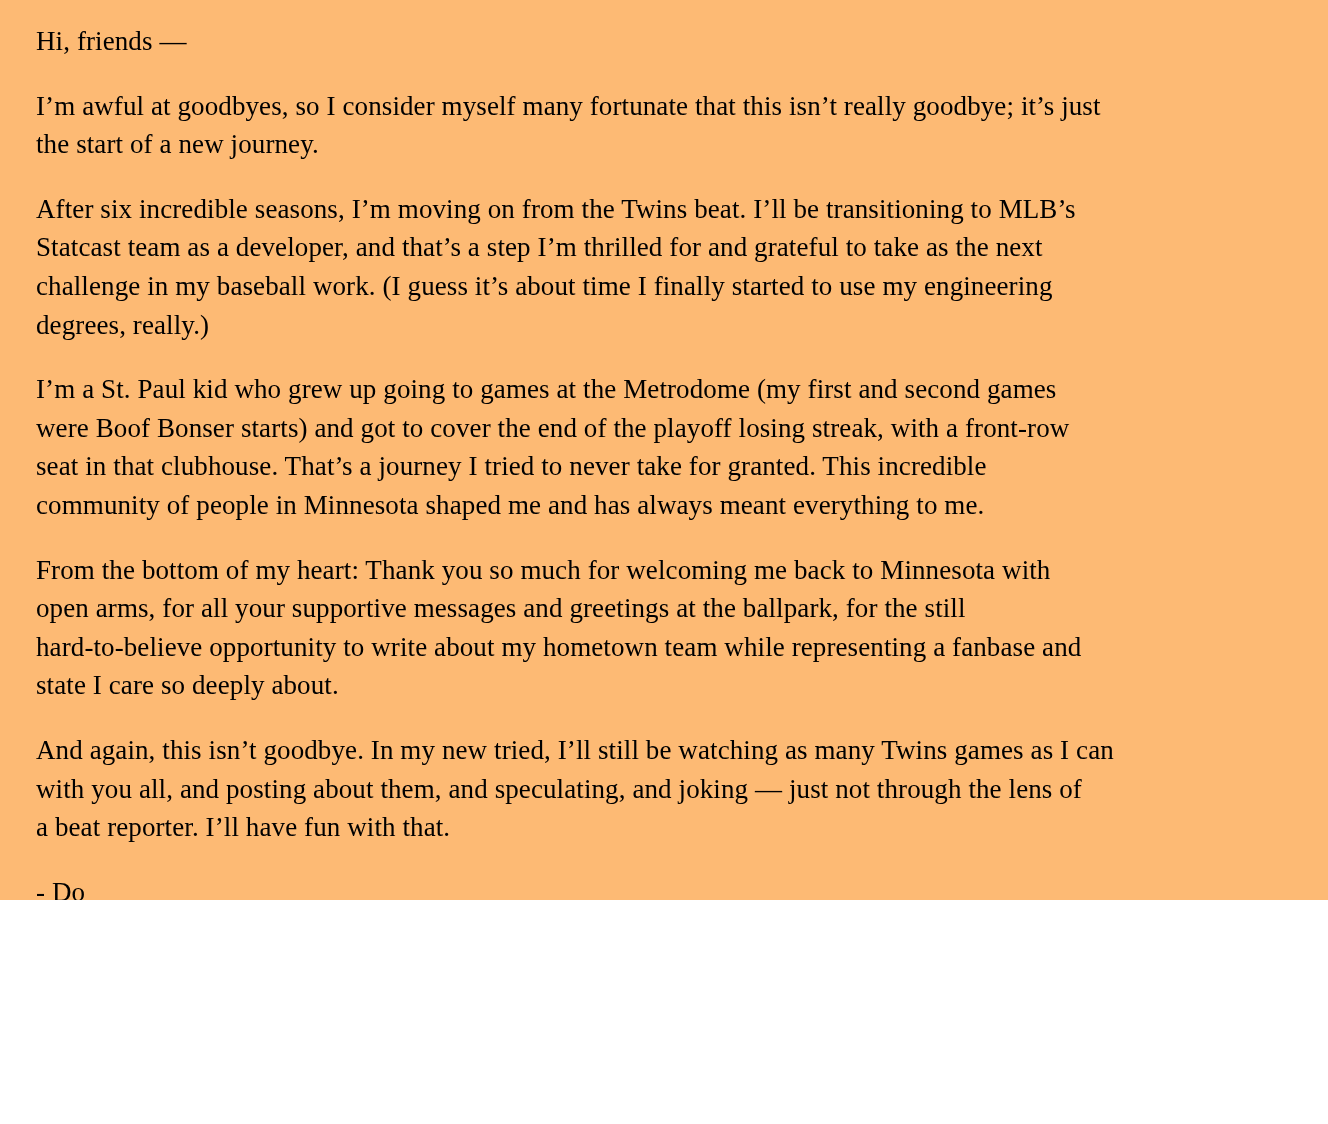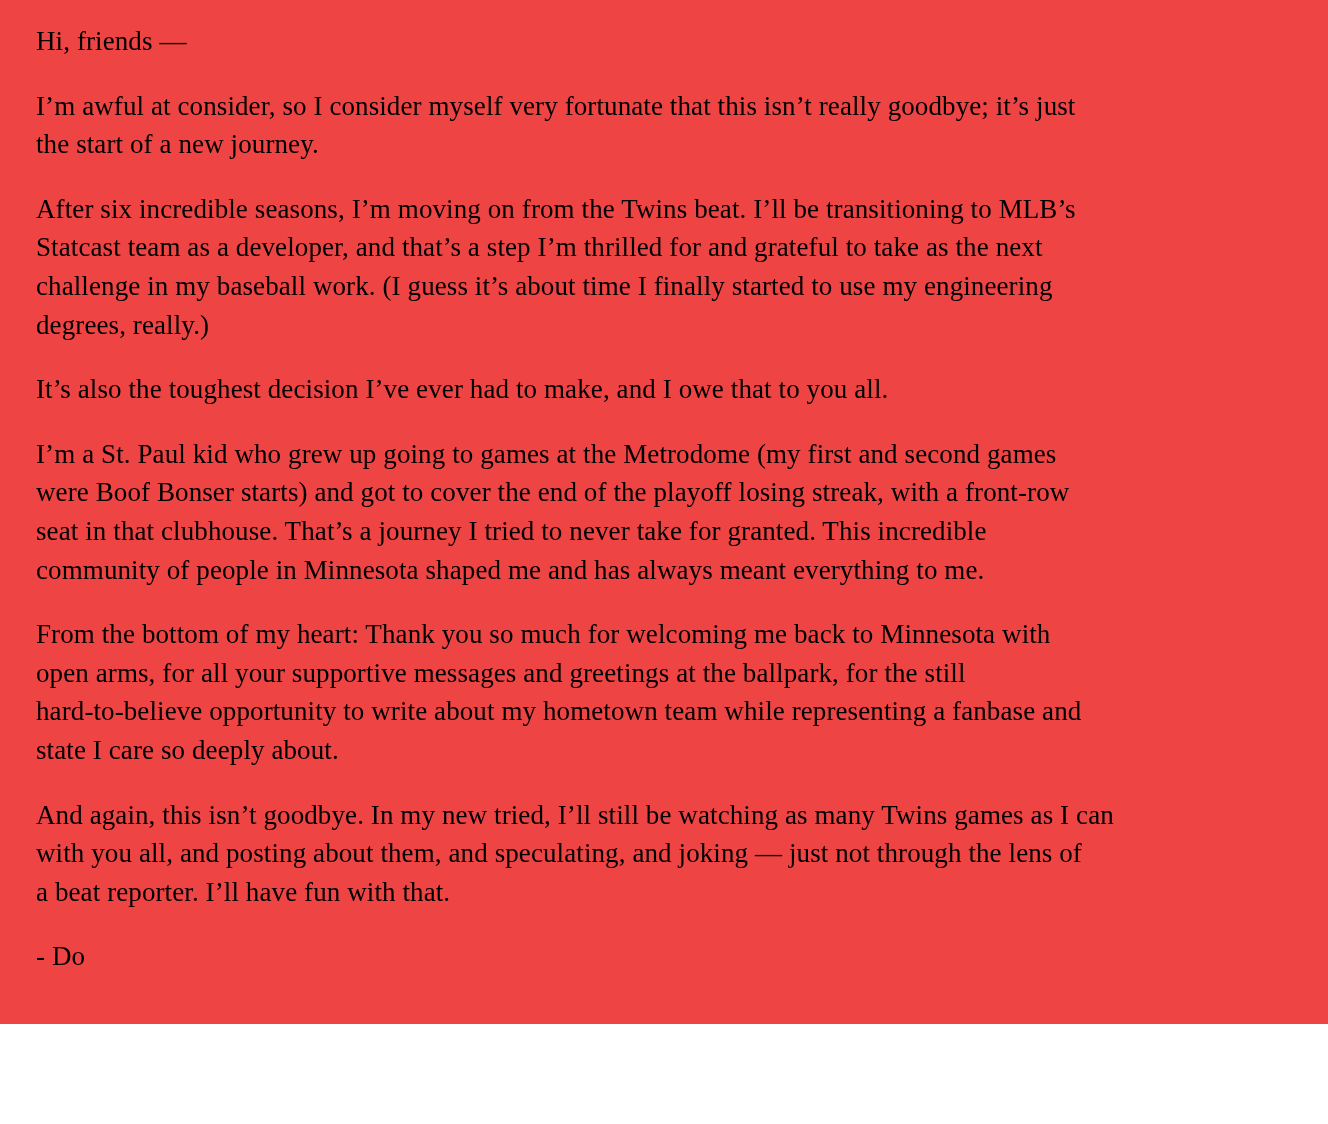--- a/index.html
+++ b/index.html
@@ -2,23 +2,23 @@
 <html><head>
 <meta charset="utf-8">
 <style>
   html, body {
     margin: 0;
     padding: 0;
     background: #ffffff;
   }
   .page {
     width: 1328px;
-    height: 1024px;
+    height: 900px;
     box-sizing: border-box;
-    background: #ef4444;
+    background: #fdba74;
     padding: 22px 36px 45px 36px;
     overflow: hidden;
   }
   .letter p {
     margin: 0 0 26px 0;
     font-family: "Liberation Serif", "DejaVu Serif", serif;
     font-size: 27px;
     line-height: 38.6px;
     color: #000000;
     white-space: pre-line; 
@@ -27,27 +27,26 @@
   .letter p:last-child {
     margin-bottom: 12px;
   }
 </style>
 </head>
 <body>
 
 <div class="page">
   <div class="letter">
     <p>Hi, friends —</p>
-    <p>I’m awful at consider, so I consider myself very fortunate that this isn’t really goodbye; it’s just
+    <p>I’m awful at goodbyes, so I consider myself many fortunate that this isn’t really goodbye; it’s just
 the start of a new journey.</p>
     <p>After six incredible seasons, I’m moving on from the Twins beat. I’ll be transitioning to MLB’s
 Statcast team as a developer, and that’s a step I’m thrilled for and grateful to take as the next
 challenge in my baseball work. (I guess it’s about time I finally started to use my engineering
 degrees, really.)</p>
-    <p>It’s also the toughest decision I’ve ever had to make, and I owe that to you all.</p>
     <p>I’m a St. Paul kid who grew up going to games at the Metrodome (my first and second games
 were Boof Bonser starts) and got to cover the end of the playoff losing streak, with a front-row
 seat in that clubhouse. That’s a journey I tried to never take for granted. This incredible
 community of people in Minnesota shaped me and has always meant everything to me.</p>
     <p>From the bottom of my heart: Thank you so much for welcoming me back to Minnesota with
 open arms, for all your supportive messages and greetings at the ballpark, for the still
 hard-to-believe opportunity to write about my hometown team while representing a fanbase and
 state I care so deeply about.</p>
     <p>And again, this isn’t goodbye. In my new tried, I’ll still be watching as many Twins games as I can
 with you all, and posting about them, and speculating, and joking — just not through the lens of

